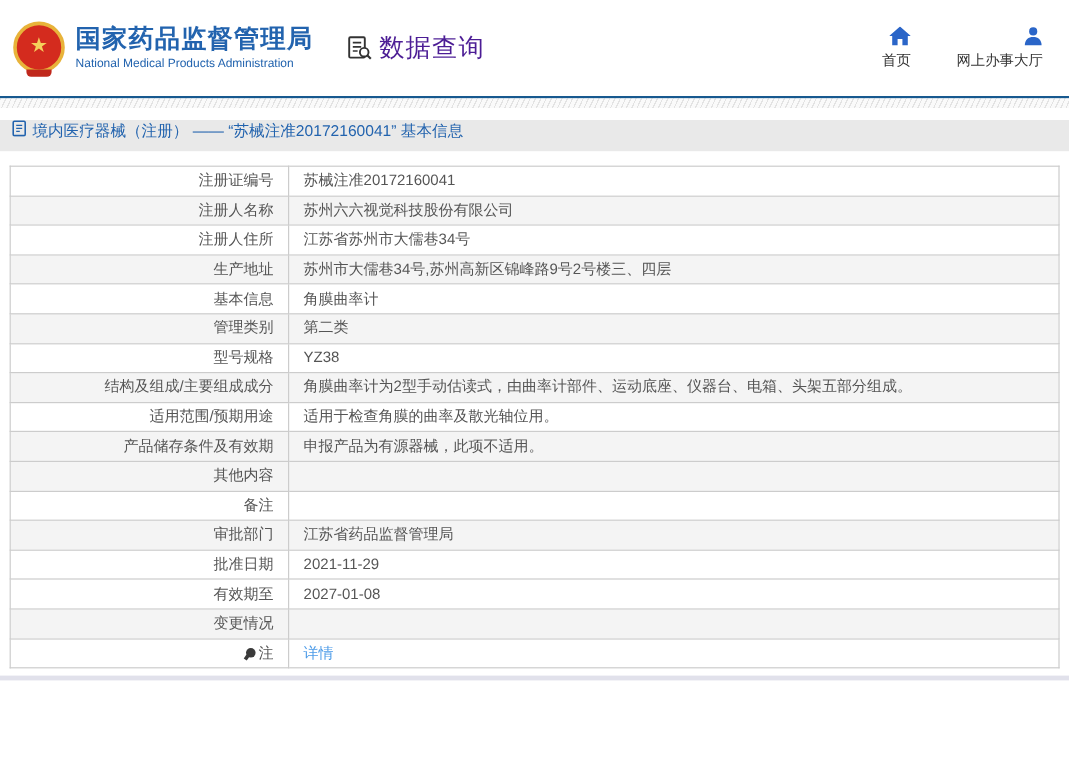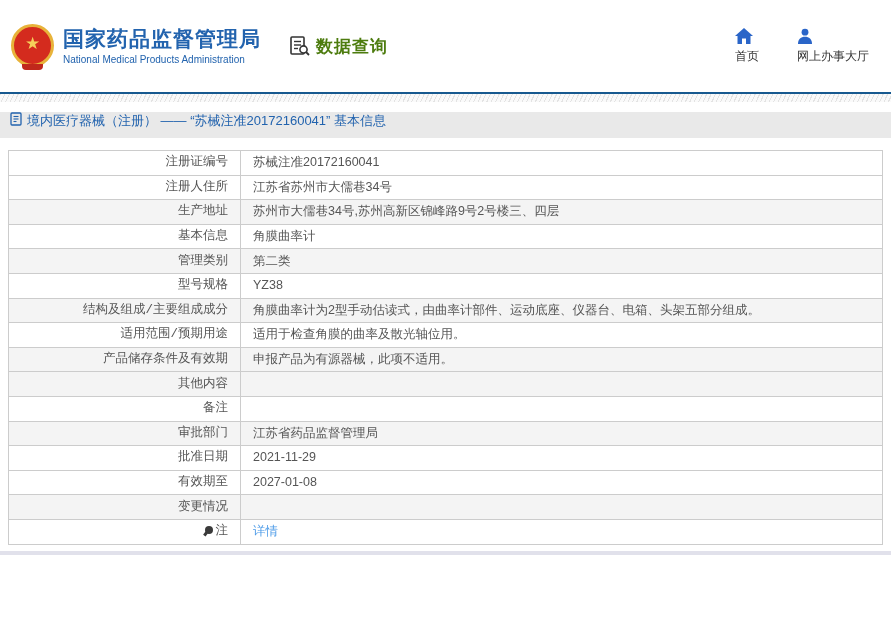--- a/index.html
+++ b/index.html
@@ -5,42 +5,42 @@
   * { margin:0; padding:0; box-sizing:border-box; }
   body {
     width:891px; height:637px; overflow:hidden;
     background:#fff;
     font-family:"Liberation Sans","DejaVu Sans",sans-serif;
     color:#333;
   }
   .page { width:891px; height:637px; position:relative; }
 
   
-  .header { display:flex; align-items:center; height:92px; padding:0 10px 0 10px; background:#fff; }
+  .header { display:flex; align-items:center; height:80px; padding:0 10px 0 10px; background:#fff; }
   .emblem { width:45px; height:47px; position:relative; flex:0 0 auto; }
   .emblem .ring {
     position:absolute; left:1px; top:1px; width:43px; height:43px;
     border-radius:50%; background:#d42b1e; border:3px solid #e8b33a;
     display:flex; align-items:center; justify-content:center;
   }
   .emblem .ring::before { content:"★"; color:#f5d05b; font-size:17px; line-height:1; margin-top:-3px; }
   .emblem::after {
     content:""; position:absolute; left:12px; bottom:0; width:21px; height:6px;
     background:#c0281c; border-radius:0 0 4px 4px;
   }
   .title-block { margin-left:8px; }
   .site-title { font-size:21px; font-weight:bold; color:#2263ae; letter-spacing:1px; line-height:1.15; }
   .site-subtitle { font-size:10px; color:#2263ae; margin-top:2px; }
 
   .dataquery { display:flex; align-items:center; margin-left:28px; gap:5px; cursor:pointer; }
   .dq-icon svg { display:block; }
-  .dq-label { font-size:17px; font-weight:700; color:#4d7c0f; letter-spacing:1px; }
+  .dq-label { font-size:21px; font-weight:400; color:#4c1d95; letter-spacing:1px; }
 
   .nav { margin-left:auto; display:flex; gap:38px; padding-right:12px; }
-  .nav-item { display:flex; flex-direction:column; align-items:flex-start; gap:4px; cursor:pointer; }
+  .nav-item { display:flex; flex-direction:column; align-items:flex-end; gap:4px; cursor:pointer; }
   .nav-item .nav-label { font-size:12px; color:#333; }
   .nav-item svg { display:block; }
 
   
   .blue-line { height:2px; background:#17598f; }
   .hatch-band {
     height:8px;
     background:repeating-linear-gradient(115deg,#e3e3e3 0 1px,#fafafa 1px 4px);
   }
 
@@ -56,21 +56,21 @@
     width:875px; margin:12px 8px 0 8px;
     border-collapse:collapse; table-layout:fixed;
     font-size:12.5px;
   }
   .info-table th, .info-table td {
     border:1px solid #ccc; height:24.6px; line-height:1.2;
     overflow:hidden; white-space:nowrap;
   }
   .info-table th {
     width:232px; text-align:right; font-weight:normal;
-    color:#555; padding:0 12px 0 4px;font-family:Liberation Mono, monospace;
+    color:#555; padding:0 12px 0 4px;
   }
   .info-table td { color:#555; padding:0 4px 0 12px; }
   .info-table tr.alt { background:#f4f4f4; }
   .info-table a { color:#4c9be8; text-decoration:none; }
   .bulb-icon {
     display:inline-block; width:8px; height:8px; border-radius:50%;
     background:#3a3a3a; margin-right:3px; position:relative; top:0px;
   }
   .bulb-icon::after {
     content:""; position:absolute; left:-1px; bottom:-2px;
@@ -143,20 +143,24 @@
     </span>
     <span class="breadcrumb-text">境内医疗器械（注册） —— “苏械注准20172160041” 基本信息</span>
   </div>
 
   <table class="info-table">
     <tbody>
         <tr>
           <th>注册证编号</th>
           <td>苏械注准20172160041</td>
         </tr>
+        <tr class="alt">
+          <th>注册人名称</th>
+          <td>苏州六六视觉科技股份有限公司</td>
+        </tr>
         <tr>
           <th>注册人住所</th>
           <td>江苏省苏州市大儒巷34号</td>
         </tr>
         <tr class="alt">
           <th>生产地址</th>
           <td>苏州市大儒巷34号,苏州高新区锦峰路9号2号楼三、四层</td>
         </tr>
         <tr>
           <th>基本信息</th>

